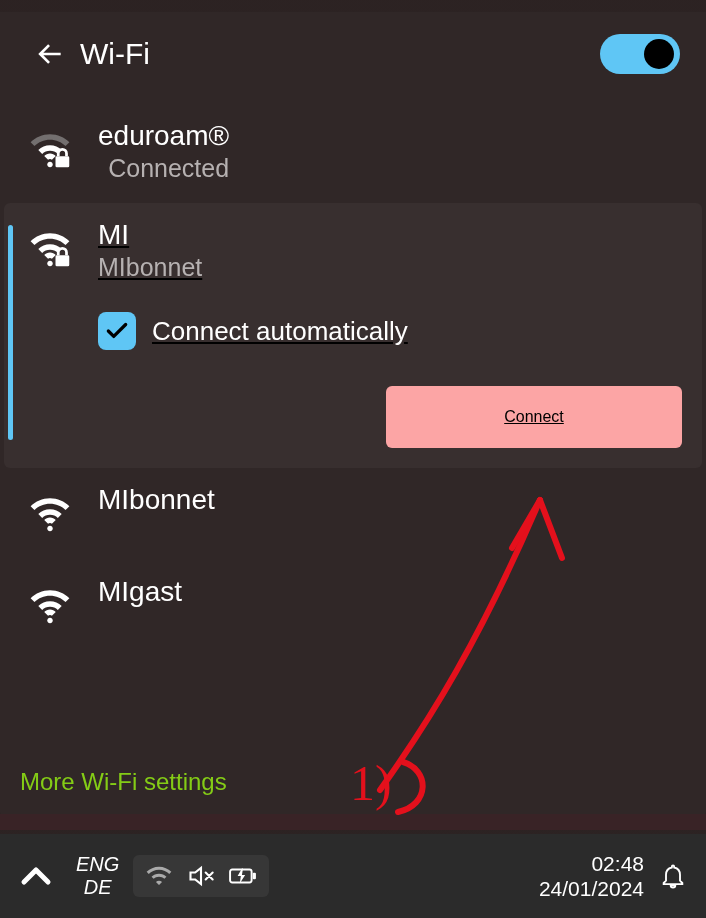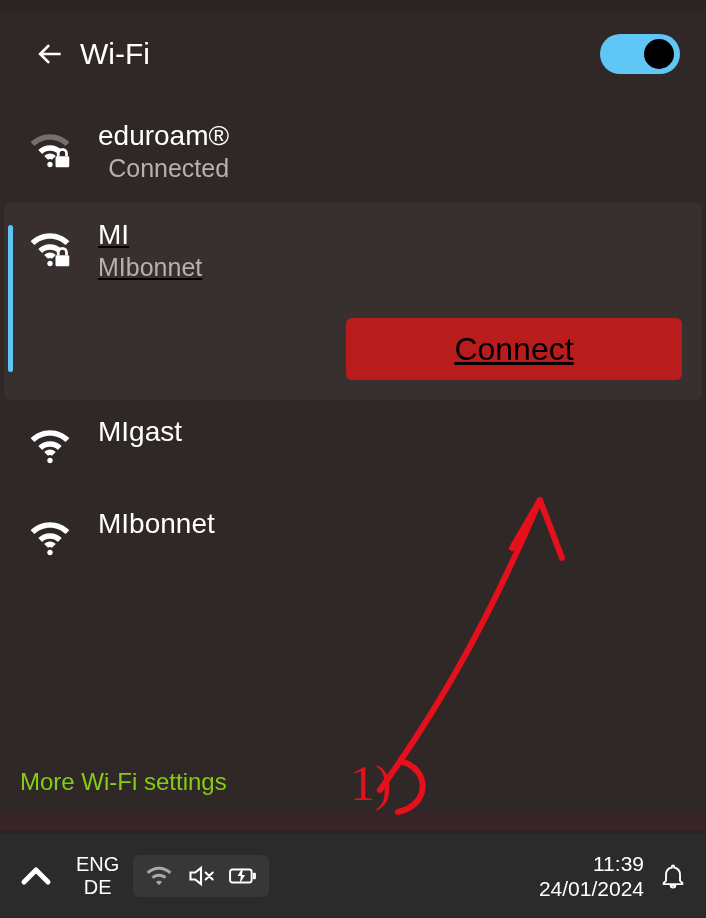--- a/index.html
+++ b/index.html
@@ -72,40 +72,40 @@
     .checkbox {
       width: 38px; height: 38px; border-radius: 8px;
       background:#5fc6f5; display:flex; align-items:center; justify-content:center;
       margin-right: 16px;
     }
     .checkbox svg { width:26px; height:26px; }
     .check-label { color:#fff; font-size: 26px; }
     .connect-btn {
       align-self: flex-end;
       margin-top: 36px;
-      width: 336px; height: 62px;
+      width: 296px; height: 62px;
       border-radius: 6px;
-      background: #b91c1c; color:#000;
-      font-size: 32px; display:flex; align-items:center; justify-content:center;
+      background: #fca5a5; color:#000;
+      font-size: 16px; display:flex; align-items:center; justify-content:center;
       cursor:pointer; border:none;
       margin-right: 2px;
     }
     .more {
       position:absolute; left:20px; bottom:24px;
       color:#84cc16; font-size: 24px; cursor:pointer;
     }
     .gap-strip { position:absolute; left:0; bottom: 88px; right:0; height:16px; background:#392326; }
     .taskbar {
       position:absolute; bottom:0; left:0; right:0;
       height: 84px; background:#2b2b2b;
       display:flex; align-items:center; padding: 0 12px;
       color:#fff;
     }
     .tb-chevron { width:48px; height:48px; display:flex; align-items:center; justify-content:center; cursor:pointer; }
-    .tb-lang { margin-left: 16px; display:flex; flex-direction:column; align-items:center; font-size:20px; line-height:1.15; cursor:pointer; }
+    .tb-lang { margin-left: 16px; display:flex; flex-direction:column; align-items:center; font-size:20px; line-height:1.15; cursor:pointer;font-style:italic; }
     .sys-tray {
       margin-left: 14px; display:flex; align-items:center; gap:14px;
       background: rgba(255,255,255,0.06);
       border-radius: 6px; padding: 8px 12px; cursor:pointer;
     }
     .sys-tray svg { width:28px; height:26px; }
     .tb-clock { margin-left:auto; display:flex; flex-direction:column; align-items:flex-end; font-size:21px; line-height:1.2; margin-right: 8px; }
     .tb-bell { width:42px; height:42px; display:flex; align-items:center; justify-content:center; cursor:pointer; }
     .tb-bell svg { width:28px; height:28px; }
 
@@ -161,51 +161,59 @@
             <path d="M16 18c-1.7 0-3.1.7-4.2 1.8l2.8 2.8c.4-.4.9-.6 1.4-.6s1 .2 1.4.6l2.8-2.8C19.1 18.7 17.7 18 16 18z" fill="#fff"></path>
             <rect x="20" y="20" width="10" height="8" rx="1" fill="#fff"></rect>
             <path d="M22 20v-2c0-1.7 1.3-3 3-3s3 1.3 3 3v2" stroke="#fff" stroke-width="2" fill="none"></path>
           </svg>
         </div>
         <div class="labels">
           <span class="name">MI</span>
           <span class="status">MIbonnet</span>
         </div>
       </div>
+      <div class="check-row">
+        <div class="checkbox">
+          <svg viewBox="0 0 24 24">
+              <path d="M20 6L9 17l-5-5" stroke="#000" stroke-width="3" fill="none" stroke-linecap="round" stroke-linejoin="round"></path>
+            </svg>
+        </div>
+        <span class="check-label">Connect automatically</span>
+      </div>
       <button class="connect-btn">Connect</button>
     </div>
 
     <div class="net">
       <div class="row">
         <div class="wifi-icon">
           <svg viewBox="0 0 32 28">
             <path d="M16 24c-1.1 0-2 .9-2 2s.9 2 2 2 2-.9 2-2-.9-2-2-2z" fill="#fff"></path>
             <path d="M16 4c-5.5 0-10.5 2.2-14.1 5.8l2.8 2.8C7.6 9.7 11.6 8 16 8s8.4 1.7 11.3 4.6l2.8-2.8C26.5 6.2 21.5 4 16 4z" fill="#fff"></path>
             <path d="M16 12c-3.3 0-6.3 1.3-8.5 3.5l2.8 2.8C11.8 16.8 13.8 16 16 16s4.2.8 5.7 2.3l2.8-2.8C22.3 13.3 19.3 12 16 12z" fill="#fff"></path>
             <path d="M16 18c-1.7 0-3.1.7-4.2 1.8l2.8 2.8c.4-.4.9-.6 1.4-.6s1 .2 1.4.6l2.8-2.8C19.1 18.7 17.7 18 16 18z" fill="#fff"></path>
           </svg>
         </div>
         <div class="labels">
+          <span class="name">MIbonnet</span>
+        </div>
+      </div>
+    </div>
+
+    <div class="net">
+      <div class="row">
+        <div class="wifi-icon">
+          <svg viewBox="0 0 32 28">
+            <path d="M16 24c-1.1 0-2 .9-2 2s.9 2 2 2 2-.9 2-2-.9-2-2-2z" fill="#fff"></path>
+            <path d="M16 4c-5.5 0-10.5 2.2-14.1 5.8l2.8 2.8C7.6 9.7 11.6 8 16 8s8.4 1.7 11.3 4.6l2.8-2.8C26.5 6.2 21.5 4 16 4z" fill="#fff"></path>
+            <path d="M16 12c-3.3 0-6.3 1.3-8.5 3.5l2.8 2.8C11.8 16.8 13.8 16 16 16s4.2.8 5.7 2.3l2.8-2.8C22.3 13.3 19.3 12 16 12z" fill="#fff"></path>
+            <path d="M16 18c-1.7 0-3.1.7-4.2 1.8l2.8 2.8c.4-.4.9-.6 1.4-.6s1 .2 1.4.6l2.8-2.8C19.1 18.7 17.7 18 16 18z" fill="#fff"></path>
+          </svg>
+        </div>
+        <div class="labels">
           <span class="name">MIgast</span>
-        </div>
-      </div>
-    </div>
-
-    <div class="net">
-      <div class="row">
-        <div class="wifi-icon">
-          <svg viewBox="0 0 32 28">
-            <path d="M16 24c-1.1 0-2 .9-2 2s.9 2 2 2 2-.9 2-2-.9-2-2-2z" fill="#fff"></path>
-            <path d="M16 4c-5.5 0-10.5 2.2-14.1 5.8l2.8 2.8C7.6 9.7 11.6 8 16 8s8.4 1.7 11.3 4.6l2.8-2.8C26.5 6.2 21.5 4 16 4z" fill="#fff"></path>
-            <path d="M16 12c-3.3 0-6.3 1.3-8.5 3.5l2.8 2.8C11.8 16.8 13.8 16 16 16s4.2.8 5.7 2.3l2.8-2.8C22.3 13.3 19.3 12 16 12z" fill="#fff"></path>
-            <path d="M16 18c-1.7 0-3.1.7-4.2 1.8l2.8 2.8c.4-.4.9-.6 1.4-.6s1 .2 1.4.6l2.8-2.8C19.1 18.7 17.7 18 16 18z" fill="#fff"></path>
-          </svg>
-        </div>
-        <div class="labels">
-          <span class="name">MIbonnet</span>
         </div>
       </div>
     </div>
   </div>
 
   <div class="more">More Wi-Fi settings</div>
 </div>
 
 <div class="gap-strip"></div>
 
@@ -227,21 +235,21 @@
       <path d="M3 7v6h4l5 4V3L7 7H3z" fill="none" stroke="#fff" stroke-width="1.8"></path>
       <path d="M16 7l6 6M22 7l-6 6" stroke="#fff" stroke-width="1.8" stroke-linecap="round"></path>
     </svg>
     <svg viewBox="0 0 26 18">
       <rect x="1" y="3" width="20" height="12" rx="2" fill="none" stroke="#fff" stroke-width="1.8"></rect>
       <rect x="22" y="6" width="3" height="6" rx="1" fill="#fff"></rect>
       <path d="M12 2l-4 7h3l-1 7 5-8h-3l1-6z" fill="#fff"></path>
     </svg>
   </div>
   <div class="tb-clock">
-    <span>11:39</span>
+    <span>02:48</span>
     <span>24/01/2024</span>
   </div>
   <div class="tb-bell">
     <svg viewBox="0 0 24 24">
         <path d="M12 22c1.1 0 2-.9 2-2h-4c0 1.1.9 2 2 2zM18 16v-5c0-3.1-2-5.6-5-6.3V4c0-.6-.4-1-1-1s-1 .4-1 1v.7C8 5.4 6 7.9 6 11v5l-2 2v1h16v-1l-2-2z" fill="none" stroke="#fff" stroke-width="1.6"></path>
       </svg>
   </div>
 </div>
 
 <svg class="annot-layer" viewBox="0 0 706 918">

